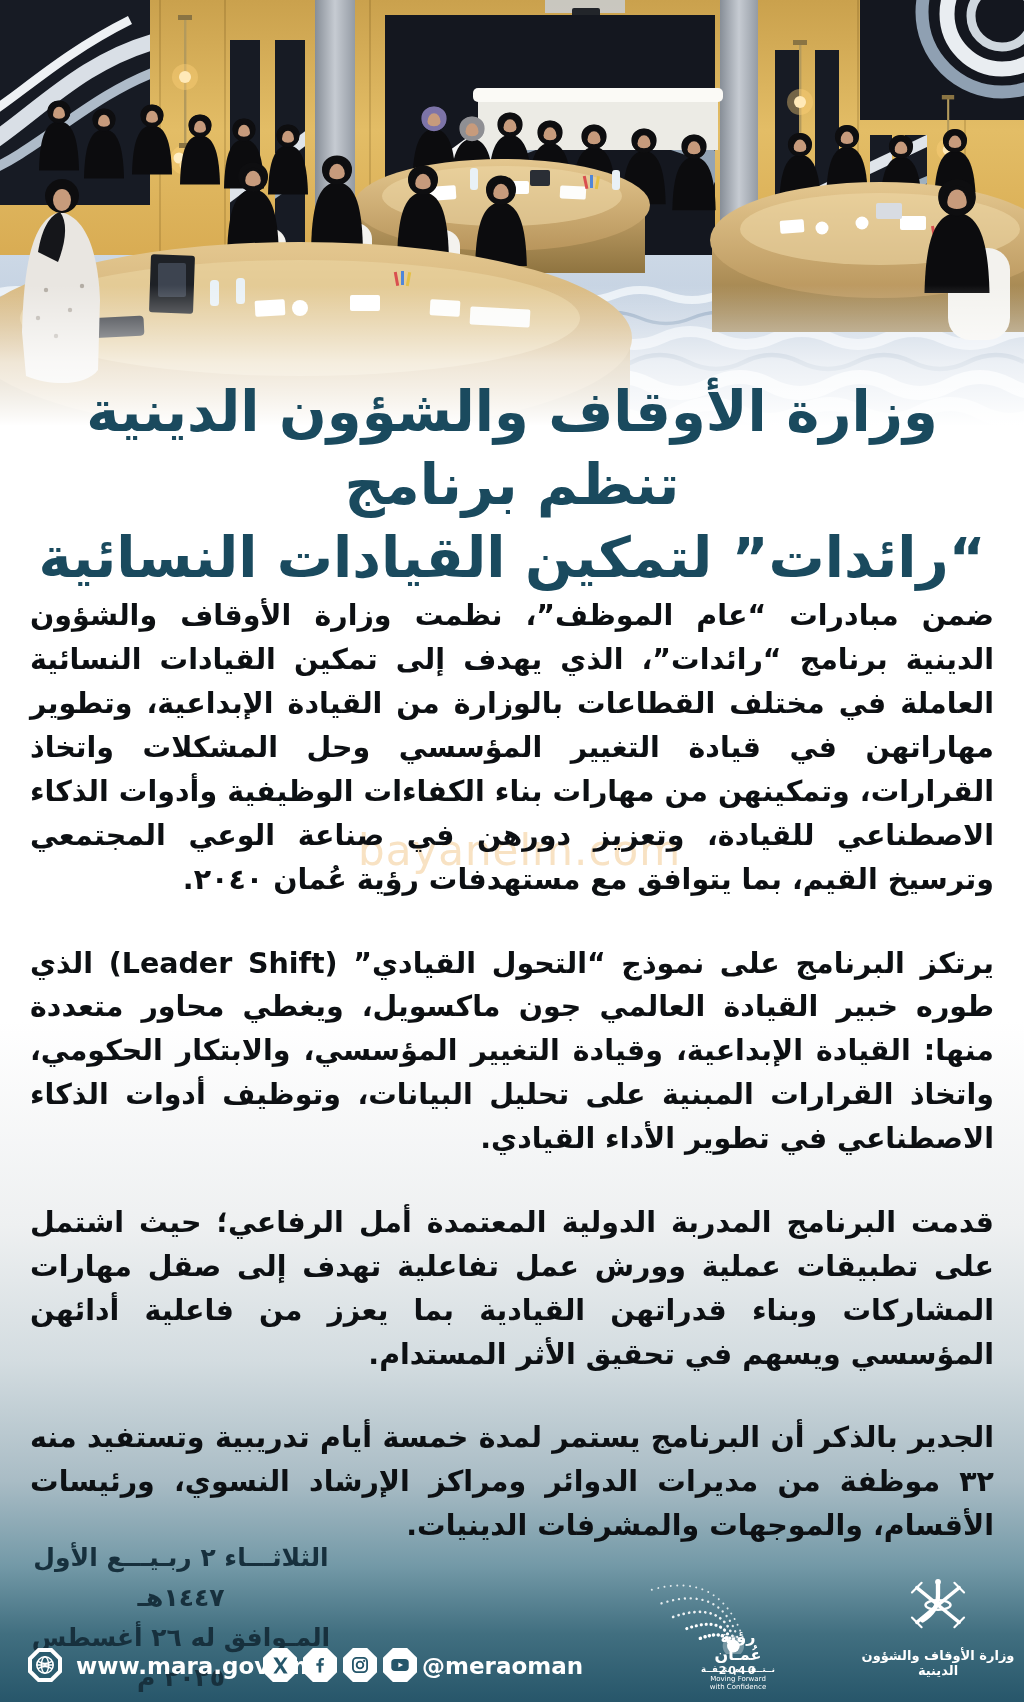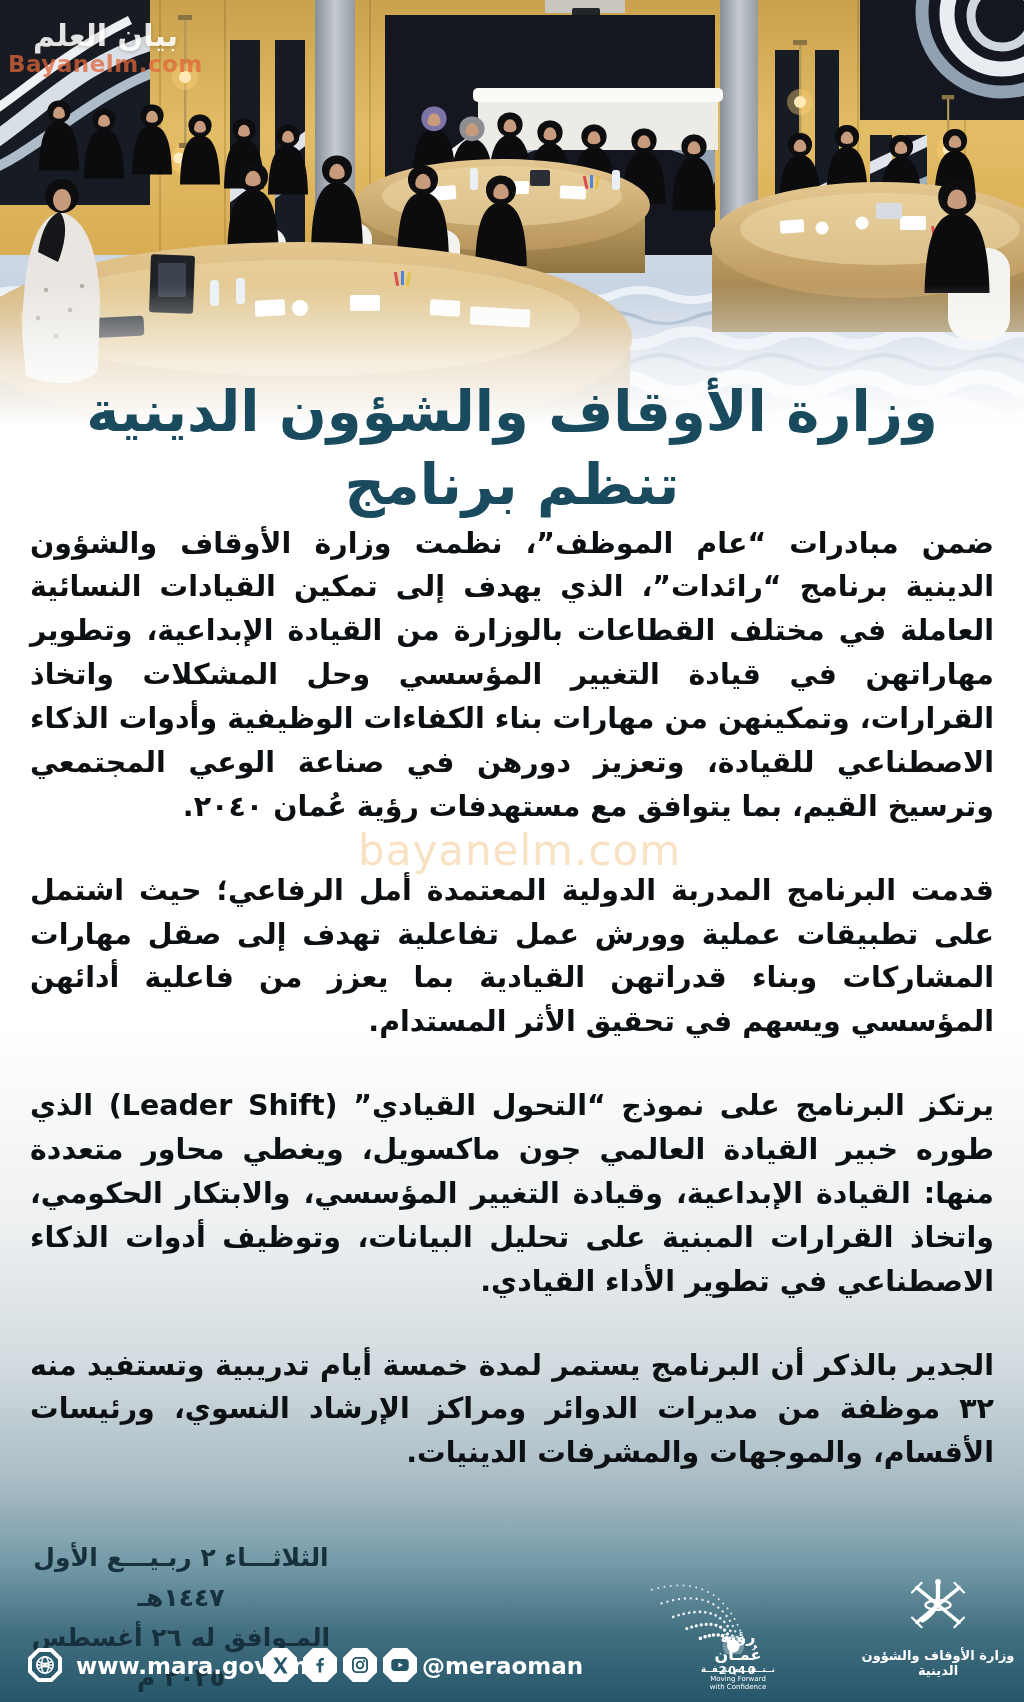--- a/index.html
+++ b/index.html
@@ -291,35 +291,32 @@
           <circle cx="70" cy="310" r="2.2" fill="#b3ada4"></circle>
         <circle cx="56" cy="336" r="2.2" fill="#b3ada4"></circle>
           <circle cx="82" cy="286" r="2.2" fill="#b3ada4"></circle>
         <circle cx="38" cy="318" r="2.2" fill="#b3ada4"></circle>
       </g>
 
       <rect x="0" y="250" width="1024" height="180" fill="url(#fadeW)"></rect>
     </svg>
   </div>
 
-  <div class="wm-corner">
-    <div class="ar">بيان العلم</div>
-    <div class="en">Bayanelm.com</div>
-  </div>
 
   <div class="wm-inline">bayanelm.com</div>
 
   <div class="content">
     <div class="title">
       <div>وزارة الأوقاف والشؤون الدينية تنظم برنامج</div>
+      <div>“رائدات” لتمكين القيادات النسائية</div>
     </div>
     <div class="paras">
       <p>ضمن مبادرات “عام الموظف”، نظمت وزارة الأوقاف والشؤون الدينية برنامج “رائدات”، الذي يهدف إلى تمكين القيادات النسائية العاملة في مختلف القطاعات بالوزارة من القيادة الإبداعية، وتطوير مهاراتهن في قيادة التغيير المؤسسي وحل المشكلات واتخاذ القرارات، وتمكينهن من مهارات بناء الكفاءات الوظيفية وأدوات الذكاء الاصطناعي للقيادة، وتعزيز دورهن في صناعة الوعي المجتمعي وترسيخ القيم، بما يتوافق مع مستهدفات رؤية عُمان ٢٠٤٠.</p>
+      <p>يرتكز البرنامج على نموذج “التحول القيادي” (Leader Shift) الذي طوره خبير القيادة العالمي جون ماكسويل، ويغطي محاور متعددة منها: القيادة الإبداعية، وقيادة التغيير المؤسسي، والابتكار الحكومي، واتخاذ القرارات المبنية على تحليل البيانات، وتوظيف أدوات الذكاء الاصطناعي في تطوير الأداء القيادي.</p>
       <p>قدمت البرنامج المدربة الدولية المعتمدة أمل الرفاعي؛ حيث اشتمل على تطبيقات عملية وورش عمل تفاعلية تهدف إلى صقل مهارات المشاركات وبناء قدراتهن القيادية بما يعزز من فاعلية أدائهن المؤسسي ويسهم في تحقيق الأثر المستدام.</p>
-      <p>يرتكز البرنامج على نموذج “التحول القيادي” (Leader Shift) الذي طوره خبير القيادة العالمي جون ماكسويل، ويغطي محاور متعددة منها: القيادة الإبداعية، وقيادة التغيير المؤسسي، والابتكار الحكومي، واتخاذ القرارات المبنية على تحليل البيانات، وتوظيف أدوات الذكاء الاصطناعي في تطوير الأداء القيادي.</p>
       <p>الجدير بالذكر أن البرنامج يستمر لمدة خمسة أيام تدريبية وتستفيد منه ٣٢ موظفة من مديرات الدوائر ومراكز الإرشاد النسوي، ورئيسات الأقسام، والموجهات والمشرفات الدينيات.</p>
     </div>
   </div>
 
   <div class="date">
     <div>الثلاثـــاء ٢ ربـيـــع الأول ١٤٤٧هـ</div>
     <div>المـوافق له ٢٦ أغسطس ٢٠٢٥ م</div>
   </div>
 
   <div class="logos">

